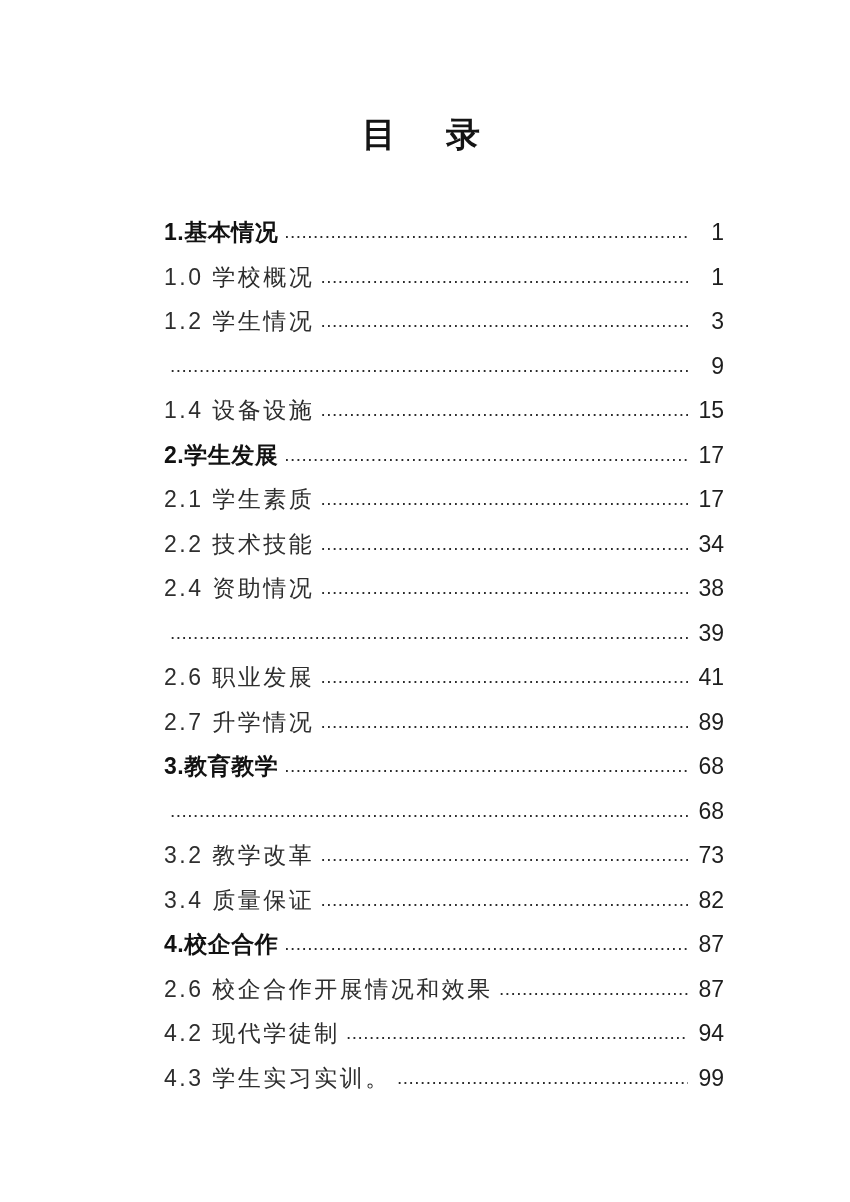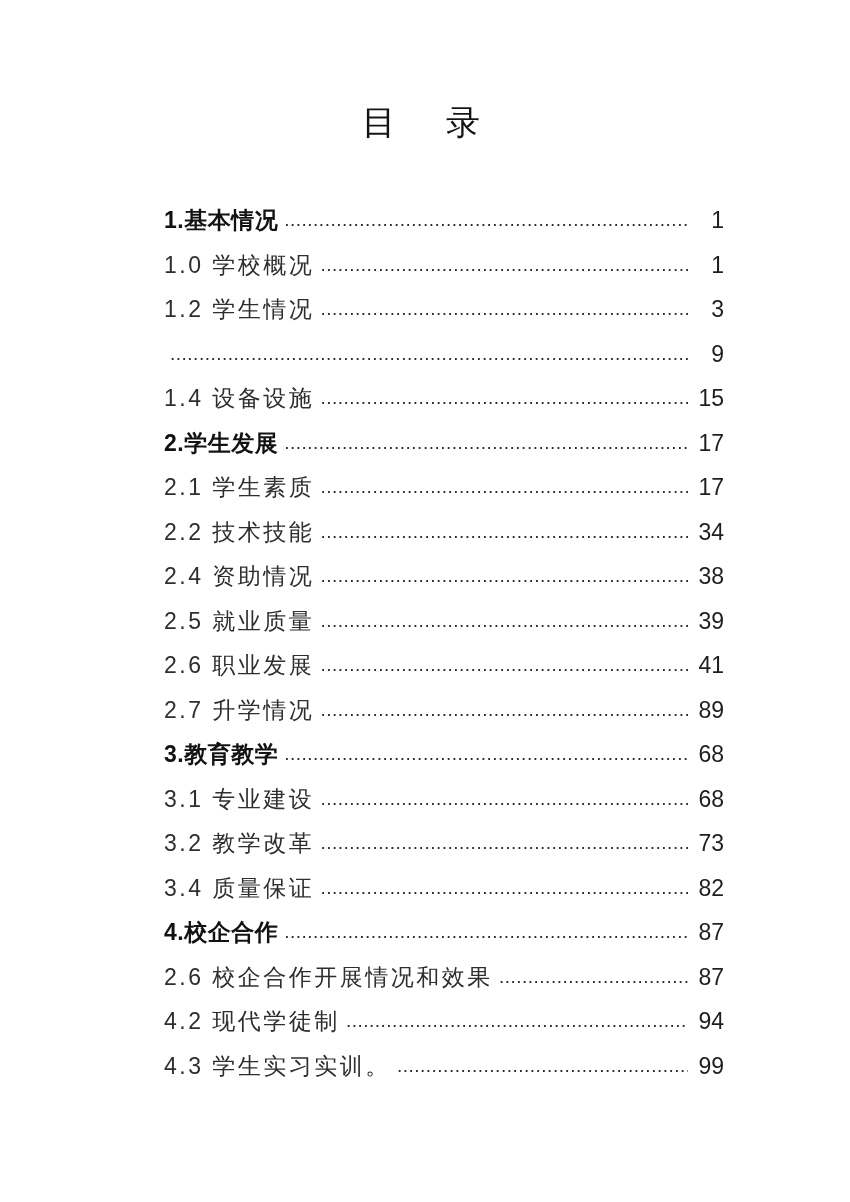--- a/index.html
+++ b/index.html
@@ -15,25 +15,25 @@
     color: #1c1c1c;
     overflow: hidden;
   }
   .page {
     width: 850px;
     height: 1202px;
     background: #ffffff;
     position: relative;
   }
   .doc-title {
-    margin: 0;
+    margin: 12px;
     padding-top: 100px;
     text-align: center;
     font-size: 34px;
-    font-weight: normal;
+    font-weight: bold;
     letter-spacing: 8px;
     color: #141414;
     white-space: pre;
   }
   .toc {
     margin: 52px 126px 0 164px; 
   }
   .toc-row {
     display: flex;
     align-items: flex-end;
@@ -122,41 +122,39 @@
         <span class="toc-label">2.2 技术技能</span>
         <span class="toc-dots"></span>
         <span class="toc-page">34</span>
       </div>
       <div class="toc-row level2">
         <span class="toc-label">2.4 资助情况</span>
         <span class="toc-dots"></span>
         <span class="toc-page">38</span>
       </div>
       <div class="toc-row level2">
-        <span class="toc-label">2.5 就业质量</span>
         <span class="toc-dots"></span>
         <span class="toc-page">39</span>
       </div>
       <div class="toc-row level2">
         <span class="toc-label">2.6 职业发展</span>
         <span class="toc-dots"></span>
         <span class="toc-page">41</span>
       </div>
       <div class="toc-row level2">
         <span class="toc-label">2.7 升学情况</span>
         <span class="toc-dots"></span>
         <span class="toc-page">89</span>
       </div>
       <div class="toc-row level1">
         <span class="toc-label">3.教育教学</span>
         <span class="toc-dots"></span>
         <span class="toc-page">68</span>
       </div>
       <div class="toc-row level2">
-        <span class="toc-label">3.1 专业建设</span>
         <span class="toc-dots"></span>
         <span class="toc-page">68</span>
       </div>
       <div class="toc-row level2">
         <span class="toc-label">3.2 教学改革</span>
         <span class="toc-dots"></span>
         <span class="toc-page">73</span>
       </div>
       <div class="toc-row level2">
         <span class="toc-label">3.4 质量保证</span>

